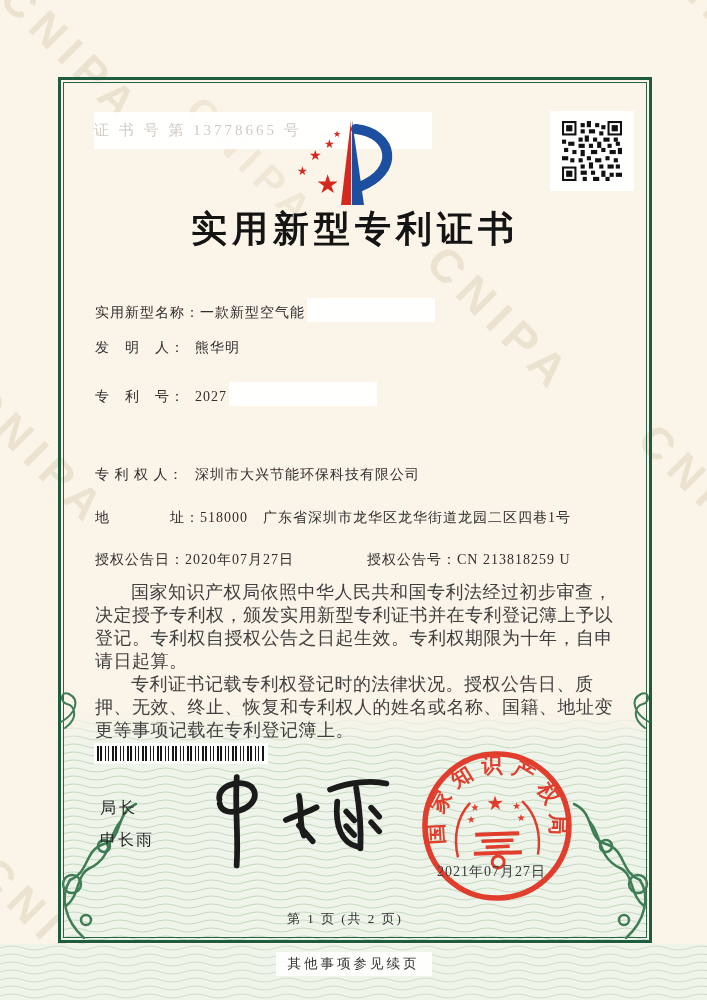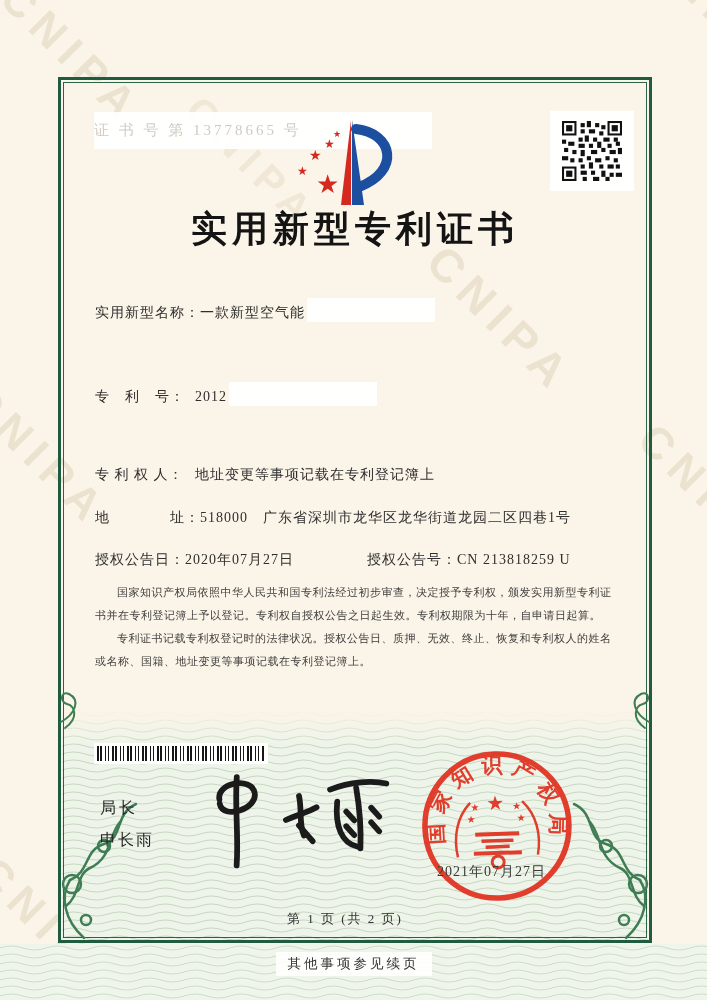--- a/index.html
+++ b/index.html
@@ -32,21 +32,21 @@
   .row{position:absolute;left:95px;width:530px;white-space:nowrap;z-index:3;
        font-size:14px;color:#2f2f2f;letter-spacing:1px;}
   .row .lab{display:inline-block;min-width:100px;}
   .redact{display:inline-block;vertical-align:-5px;background:rgba(255,255,255,.95);
           height:24px;margin-left:2px;}
   .r1{top:298px}.r2{top:339px}.r3{top:382px}.r4{top:424px}.r5{top:466px}.r6{top:509px}
   .rgrant{top:551px}
   .pair2{position:absolute;left:272px;top:0;}
   
   .paras{position:absolute;left:95px;top:581px;width:520px;z-index:3;
-         font-size:11px;line-height:23px;color:#404040;letter-spacing:.5px;}
+         font-size:18px;line-height:23px;color:#404040;letter-spacing:.5px;}
   .paras p{margin:0;text-indent:2em;}
   
   .barcode-wrap{position:absolute;left:94px;top:743px;background:#fff;padding:3px;z-index:4;}
   .barcode{width:168px;height:15px;
      background:repeating-linear-gradient(90deg,#161616 0 2px,#fff 2px 3px,#161616 3px 5px,
        #fff 5px 8px,#161616 8px 9px,#fff 9px 11px,#161616 11px 12px,#fff 12px 15px);}
   .director-label{position:absolute;left:100px;top:798px;z-index:4;
      font-family:"Liberation Sans",sans-serif;font-size:16px;color:#262626;letter-spacing:3px;}
   .director-name{position:absolute;left:100px;top:830px;z-index:4;
      font-family:"Liberation Sans",sans-serif;font-size:16px;color:#262626;letter-spacing:2px;}
@@ -167,25 +167,28 @@
           <rect x="21" y="27" width="2" height="2"></rect>
       </g>
     </svg>
   </div>
 
   <div class="title">实用新型专利证书</div>
 
   <div class="row r1">
     <span class="lab">实用新型名称：</span><span>一款新型空气能</span><span class="redact" style="width:128px;"></span>
   </div>
+  <div class="row r2">
+    <span class="lab">发　明　人：</span><span>熊华明</span>
+  </div>
   <div class="row r3">
-    <span class="lab">专　利　号：</span><span>2012</span><span class="redact" style="width:148px;"></span>
+    <span class="lab">专　利　号：</span><span>2027</span><span class="redact" style="width:148px;"></span>
   </div>
   <div class="row r5">
-    <span class="lab">专 利 权 人：</span><span>地址变更等事项记载在专利登记簿上</span>
+    <span class="lab">专 利 权 人：</span><span>深圳市大兴节能环保科技有限公司</span>
   </div>
   <div class="row r6">
     <span class="lab">地　　　　址：</span><span>518000　广东省深圳市龙华区龙华街道龙园二区四巷1号</span>
   </div>
   <div class="row rgrant">
     <span>授权公告日：</span><span>2020年07月27日</span>
     <span class="pair2">
       <span>授权公告号：</span><span>CN 213818259 U</span>
     </span>
   </div>

